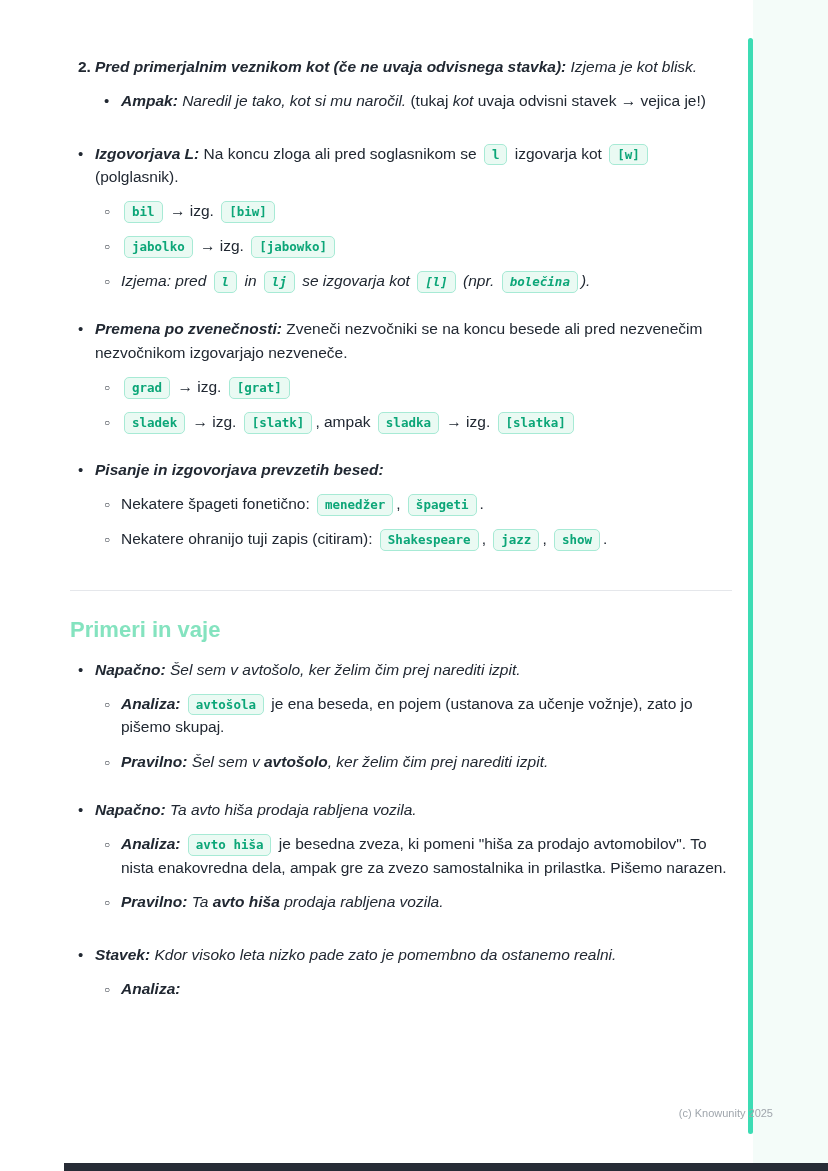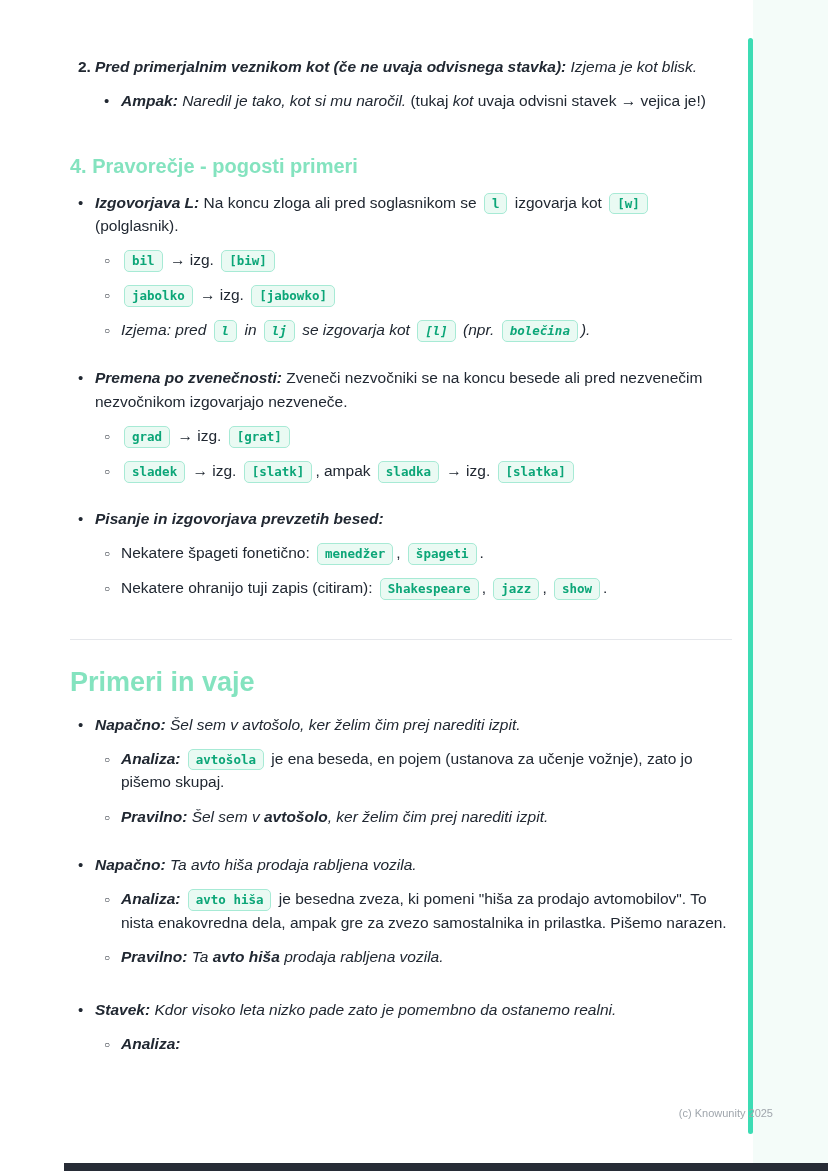--- a/index.html
+++ b/index.html
@@ -57,21 +57,21 @@
     border:1px solid var(--code-border);
     border-radius:5px;
     padding:2px 7px;
     margin:0 3px;
     white-space:nowrap;
     display:inline-block;
     line-height:1.25;
   }
   code.chip.it{font-style:italic;}
   h2.doc-h2{
-    color:var(--accent);font-size:27px;font-weight:700;
+    color:var(--accent);font-size:22px;font-weight:700;
     margin:26px 0 14px 0;line-height:1.2;
   }
   h3.doc-h3{
     color:var(--accent);font-size:20px;font-weight:700;
     margin:30px 0 10px 0;line-height:1.2;
   }
   p.subheading{
     font-weight:700;font-size:16px;margin:24px 0 10px 0;
   }
   hr.divider{
@@ -93,21 +93,20 @@
         <li>
           <span class="marker num" style="font-weight: 700;">2.</span>
           <div class="li-body"><span class="b">Pred primerjalnim veznikom </span><span class="bi">kot</span><span class="b"> (če ne uvaja odvisnega stavka):</span><span> </span><span class="i">Izjema je kot blisk.</span><ul class="lvl2">
               <li>
                 <span class="marker disc">•</span>
                 <div class="li-body"><span class="b">Ampak:</span><span> </span><span class="i">Naredil je tako, kot si mu naročil.</span><span> (tukaj </span><span class="i">kot</span><span> uvaja odvisni stavek → vejica je!)</span></div>
               </li>
             </ul></div>
         </li>
       </ul>
-      <h3 class="doc-h3">4. Pravorečje - pogosti primeri</h3>
       <ul class="lvl1">
         <li>
           <span class="marker disc">•</span>
           <div class="li-body"><span class="b">Izgovorjava L:</span><span> Na koncu zloga ali pred soglasnikom se </span><code class="chip">l</code><span> izgovarja kot </span><code class="chip">[w]</code><span> (polglasnik).</span><ul class="lvl2">
               <li>
                 <span class="marker circle">○</span>
                 <div class="li-body"><code class="chip">bil</code><span> → izg. </span><code class="chip">[biw]</code></div>
               </li>
               <li>
                 <span class="marker circle">○</span>

